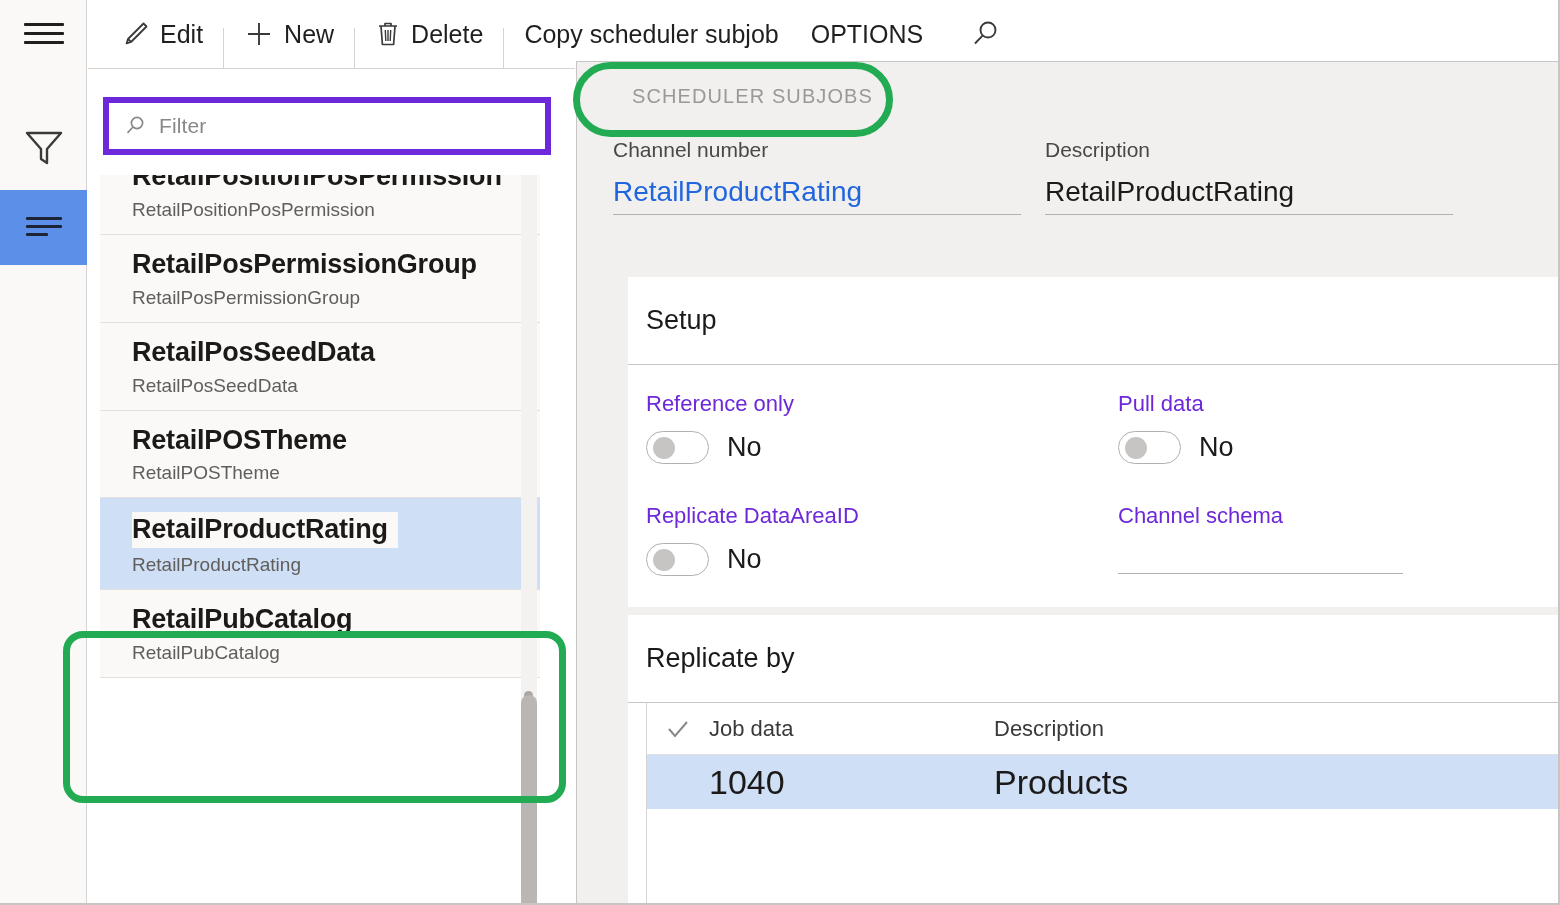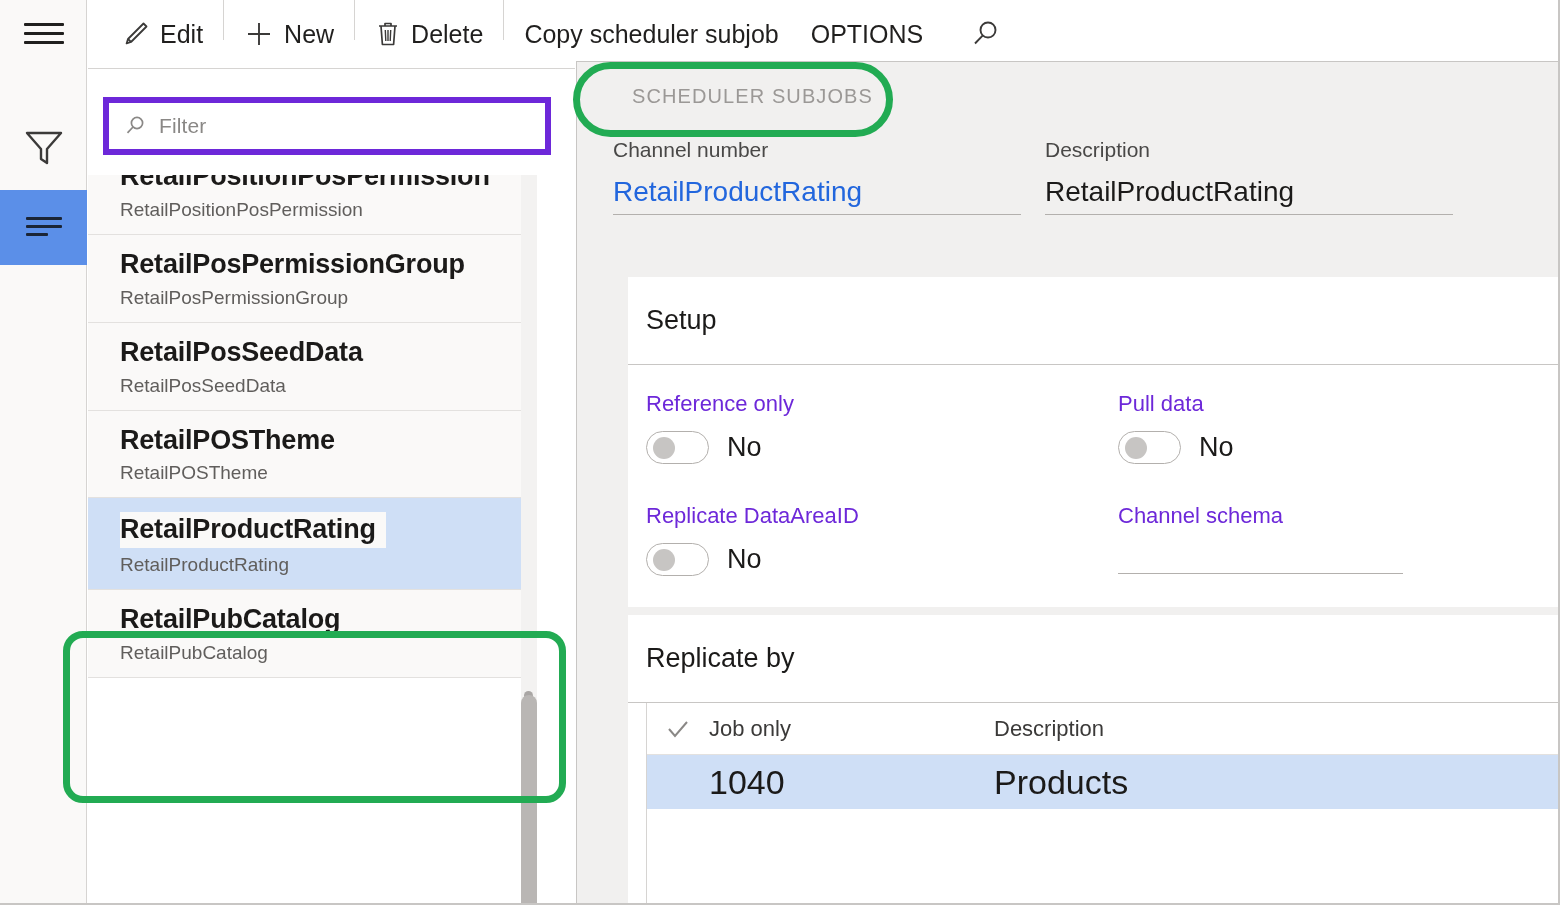--- a/index.html
+++ b/index.html
@@ -67,21 +67,21 @@
     background: #ffffff;
     display: flex; align-items: center;
     padding-left: 14px;
   }
   .filter-box .mag { flex: 0 0 auto; margin-right: 12px; }
   .filter-text {
     font-size: 21px; color: #8a8886; letter-spacing: .1px;
   }
 
   .rows {
-    position: absolute; left: 0; top: 106px;
+    position: absolute; left: 12px; top: 106px;
     width: 487px; height: 731px;
     overflow: hidden;
   }
   .row {
     position: relative;
     width: 440px;
     padding: 14px 0 13px 32px;
     border-bottom: 1px solid #e3e1df;
     background: #faf9f8;
   }
@@ -117,21 +117,21 @@
     position: absolute; right: 42px; top: 622px;
     width: 9px; height: 9px; border-radius: 50%;
     background: #a9a6a4;
   }
 
   
   .toolbar {
     position: absolute; left: 88px; top: 0;
     width: 1472px; height: 68px;
     background: #ffffff;
-    display: flex; align-items: flex-start;
+    display: flex; align-items: flex-end;
     padding-left: 18px;
   }
   .tb-item {
     display: flex; align-items: center;
     height: 68px; padding: 0 16px;
     font-size: 25px; color: #201f1e;
     white-space: nowrap;
   }
   .tb-item .lbl { margin-left: 10px; }
   .tb-sep {
@@ -420,21 +420,21 @@
     <div class="card-head">
       <span class="ctitle">Replicate by</span>
     </div>
     <div class="grid-wrap">
       <div class="grid-head">
         <div class="gh-check">
           <svg width="26" height="22" viewBox="0 0 26 22">
             <path d="M4 11 L10 18 L22 4" fill="none" stroke="#8a8886" stroke-width="2"></path>
           </svg>
         </div>
-        <div class="gh-cell gh-job">Job only</div>
+        <div class="gh-cell gh-job">Job data</div>
         <div class="gh-cell">Description</div>
       </div>
       <div class="grid-row sel">
         <div class="gr-check"></div>
         <div class="gr-cell gr-job">1040</div>
         <div class="gr-cell">Products</div>
       </div>
     </div>
   </div>
 

